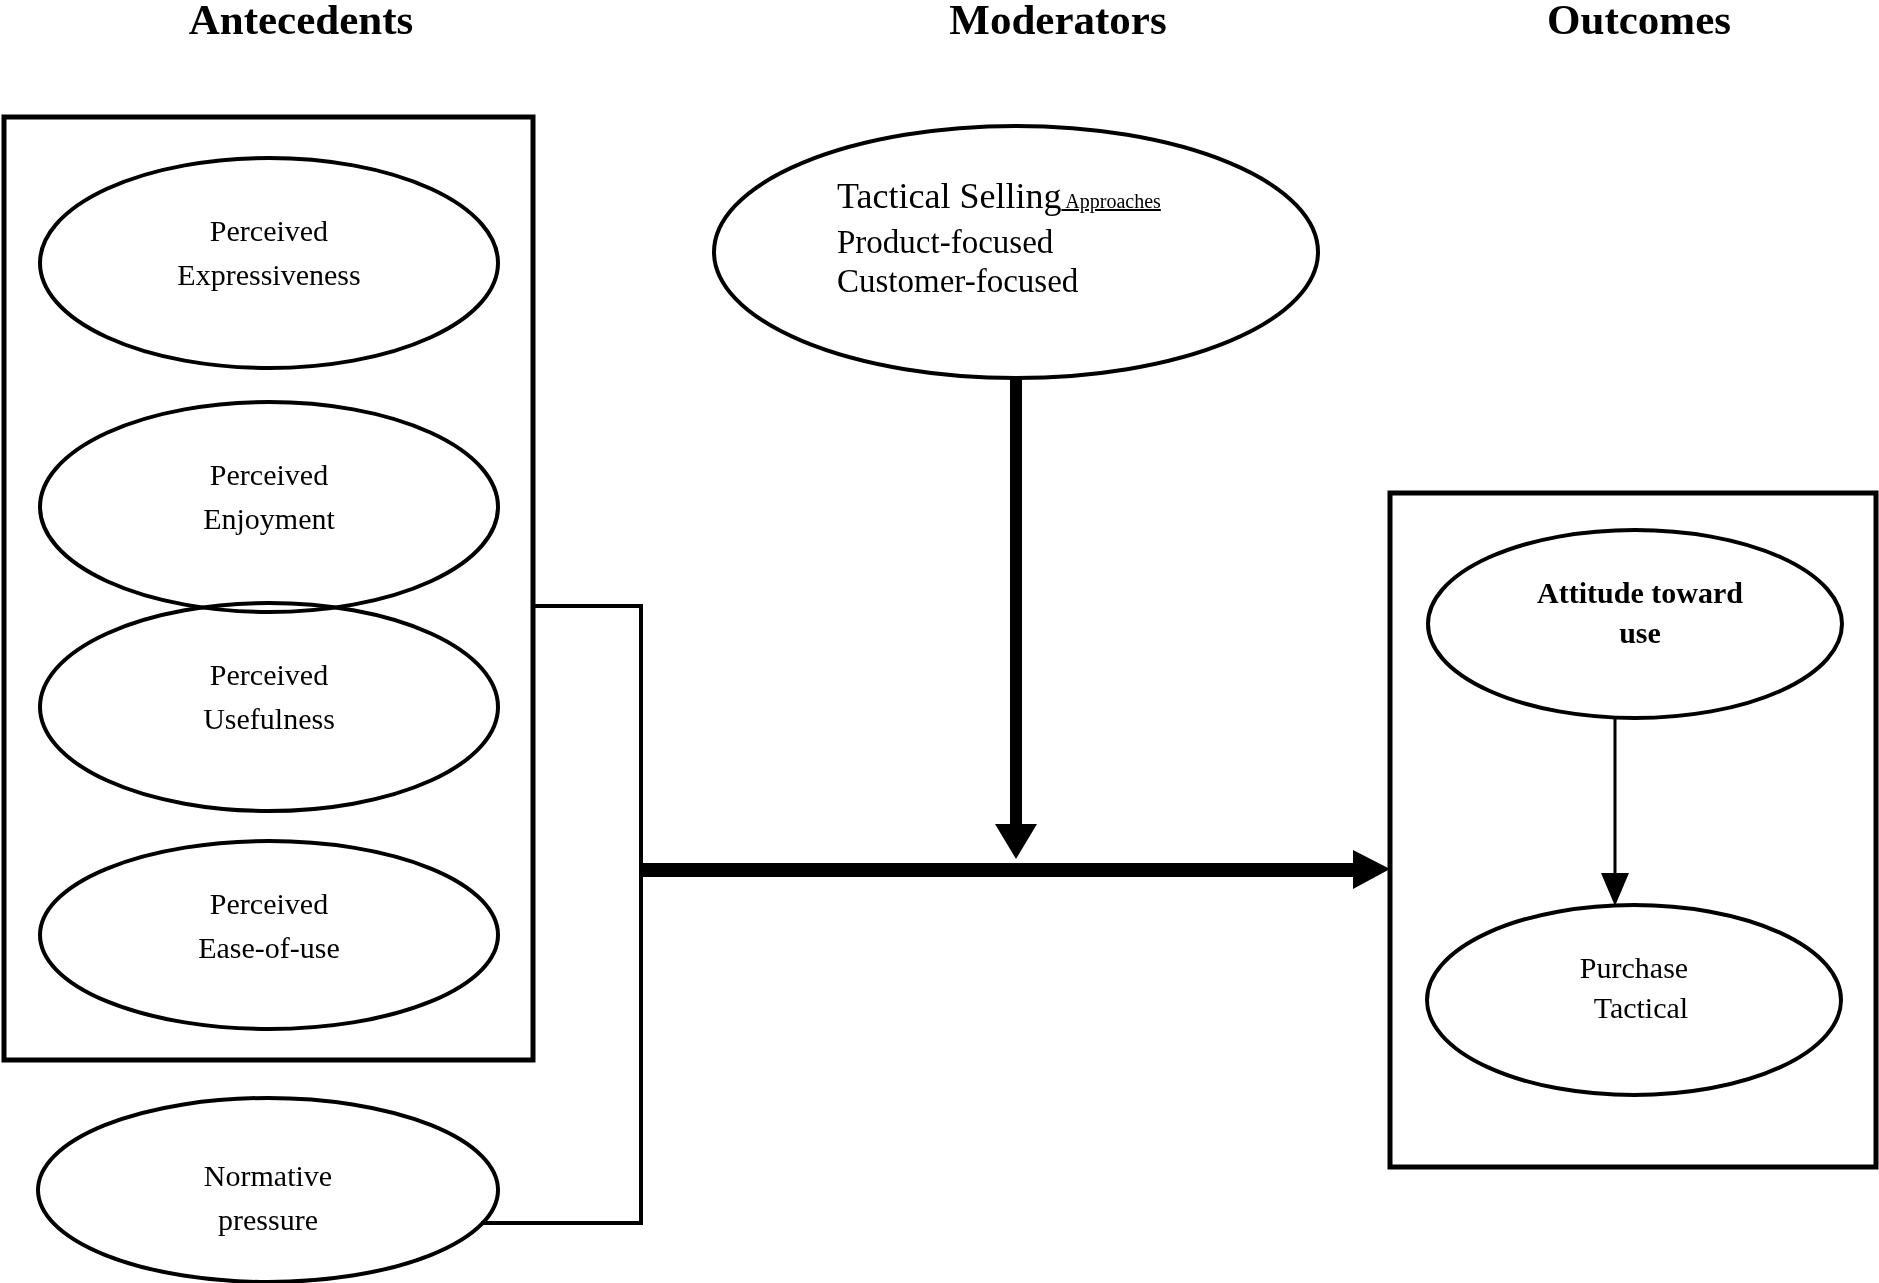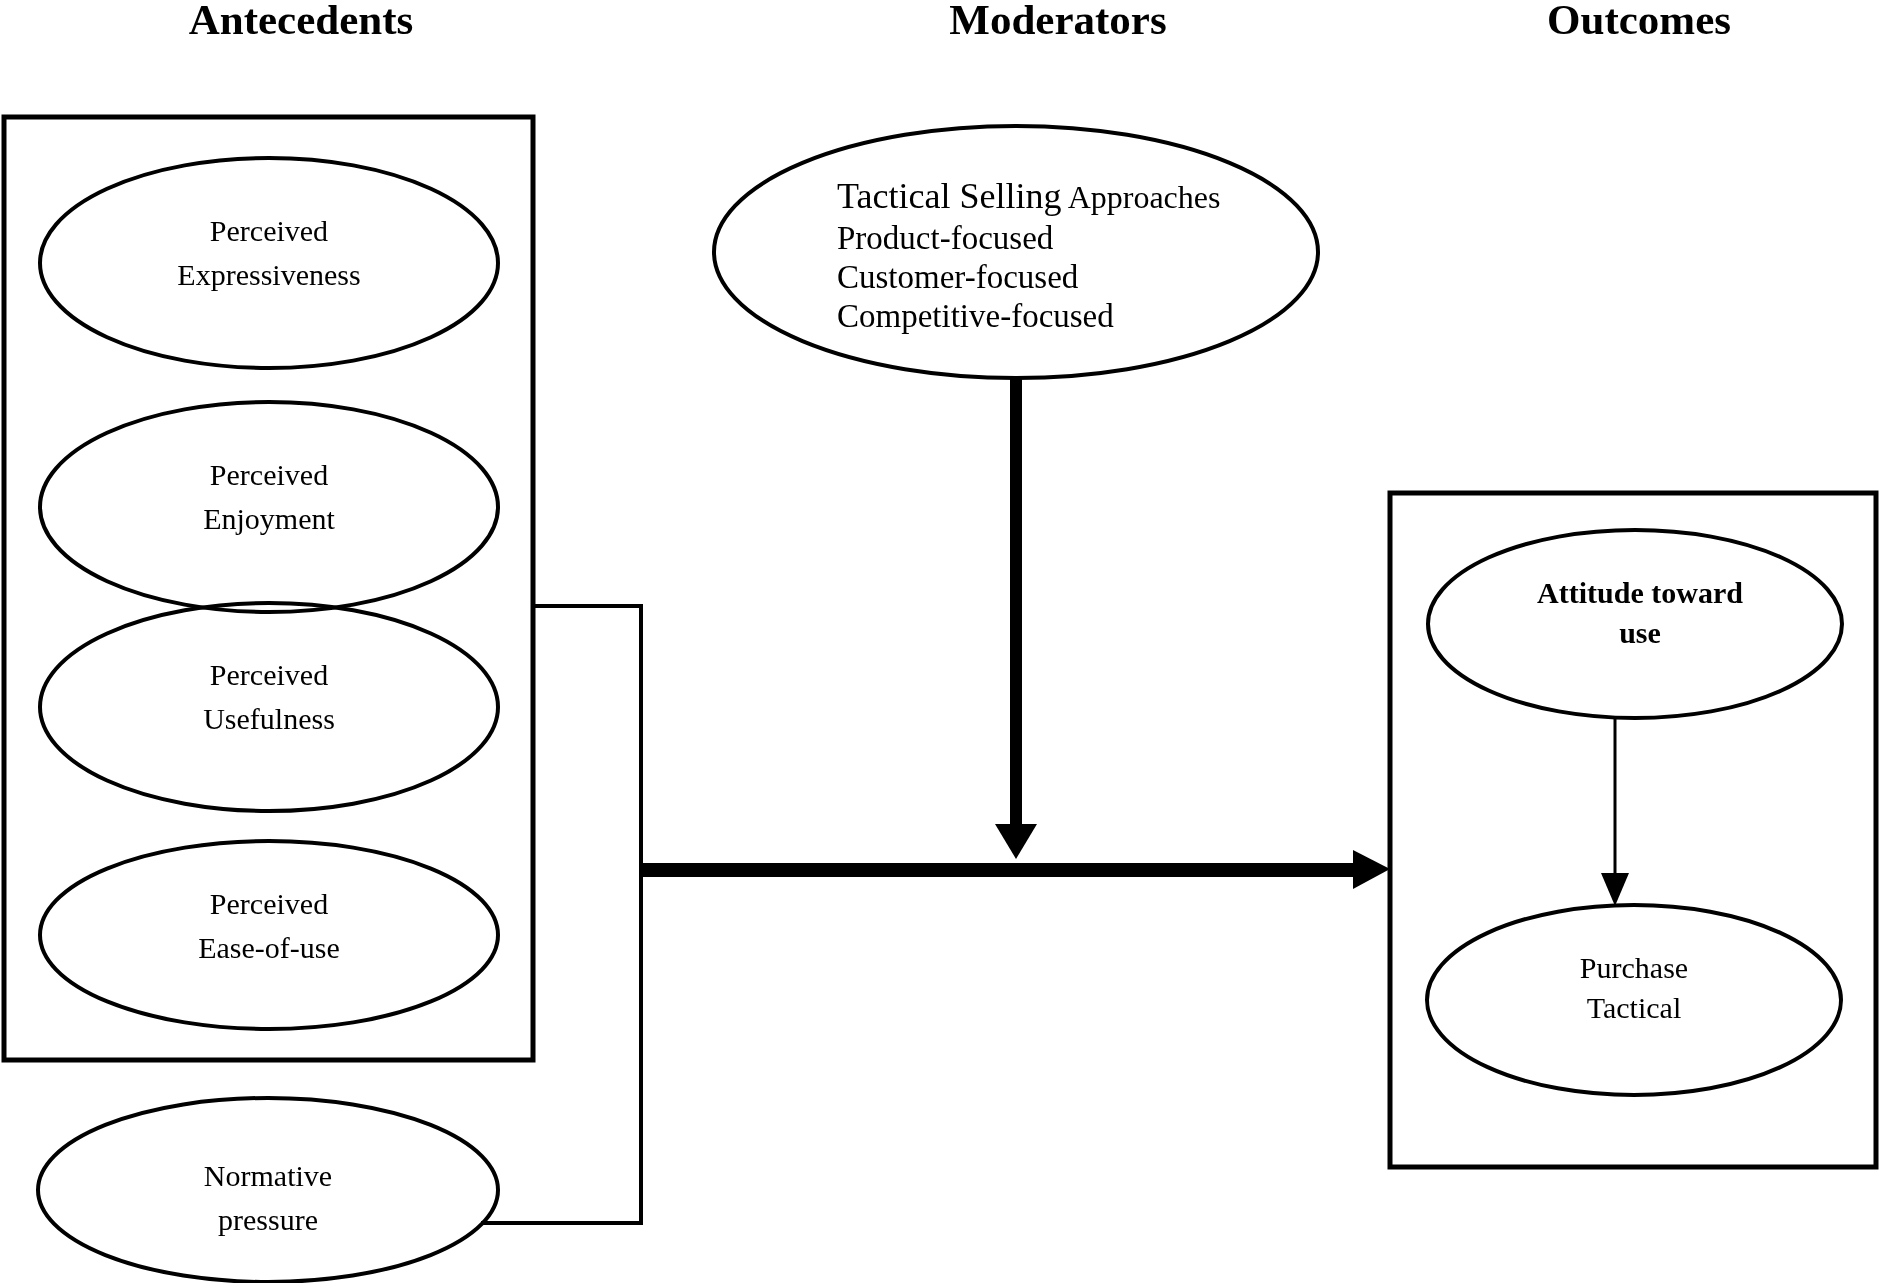--- a/index.html
+++ b/index.html
@@ -38,21 +38,21 @@
   .mod-label {
     position: absolute;
     left: 837px;
     top: 174px;
     text-align: left;
     font-size: 33px;
     line-height: 39px;
     white-space: nowrap;
   }
   .mod-label .ln1 { font-size: 36px; line-height: 44px; }
-  .mod-label .ln1 .small { font-size: 32px; }
+  .mod-label .ln1 .small { font-size: 20px; text-decoration: underline; }
 </style>
 </head>
 <body>
 
 <div class="stage">
 
   <svg class="shapes" viewBox="0 0 1879 1283">
 
     <rect x="4" y="117" width="529" height="943" fill="none" stroke="#000" stroke-width="5"></rect>
 
@@ -110,25 +110,24 @@
   </div>
   <div class="node-label" style="left:268px; top:1191px;margin-top:7px;">
     <span>Normative</span><br>
     <span>pressure</span>
   </div>
 
   <div class="mod-label">
     <div class="ln1"><span>Tactical Selling</span><span class="small"> Approaches</span></div>
     <div>Product-focused</div>
     <div>Customer-focused</div>
-    <div>Competitive-focused</div>
   </div>
 
   <div class="node-label rt" style="left:1640px; top:613px;font-weight:bold;">
     <span>Attitude toward</span><br>
     <span>use</span>
   </div>
-  <div class="node-label rt" style="left:1634px; top:988px;">
+  <div class="node-label rt" style="left:1634px; top:988px;text-align:right;">
     <span>Purchase</span><br>
     <span>Tactical</span>
   </div>
 
 </div>
 
 </body></html>

